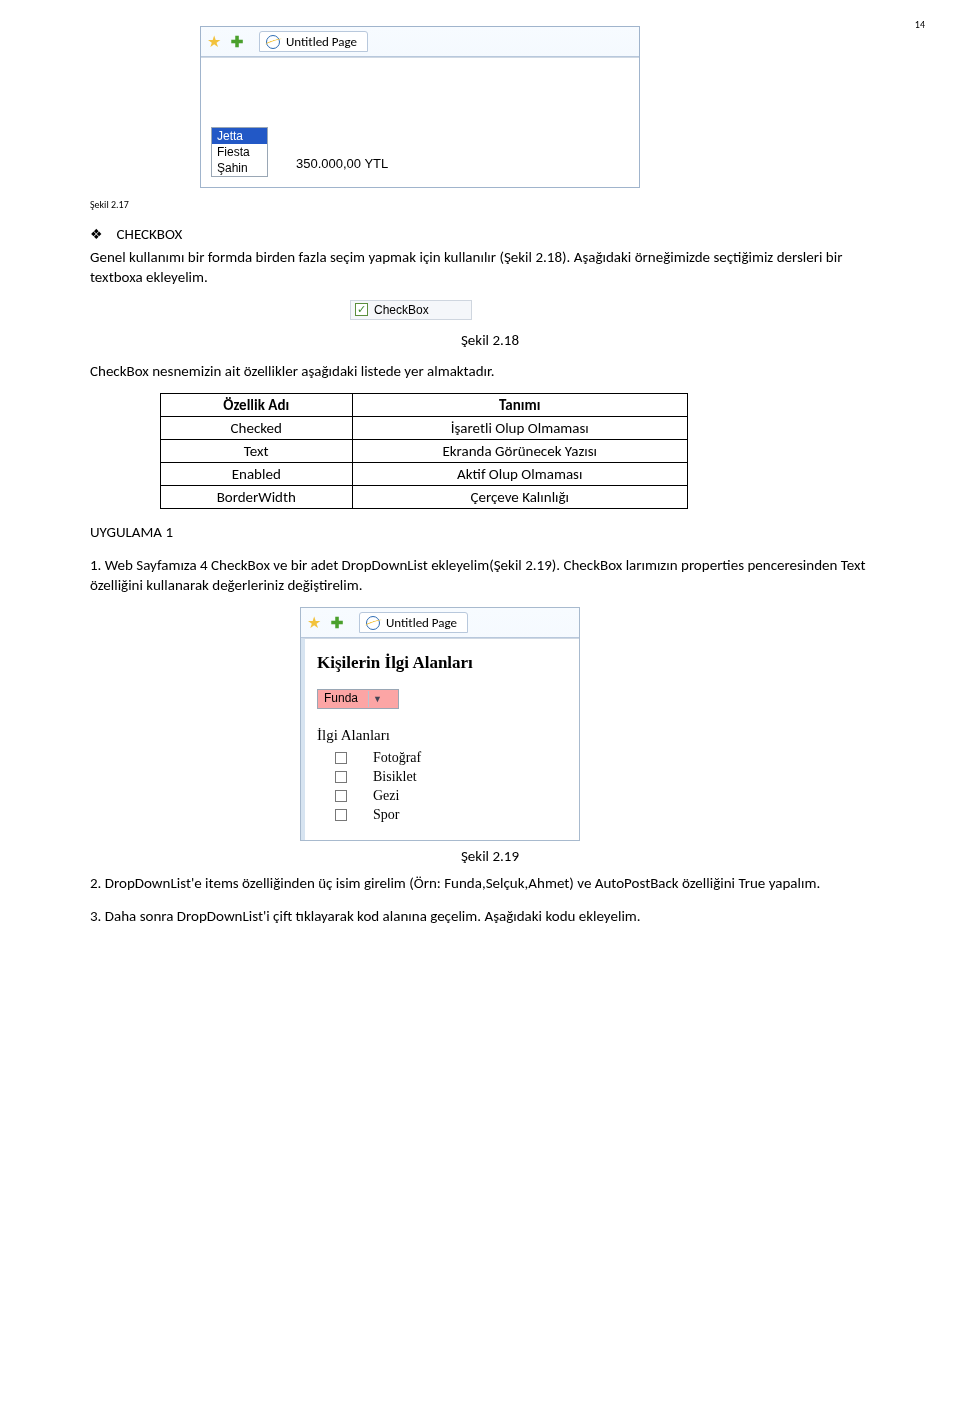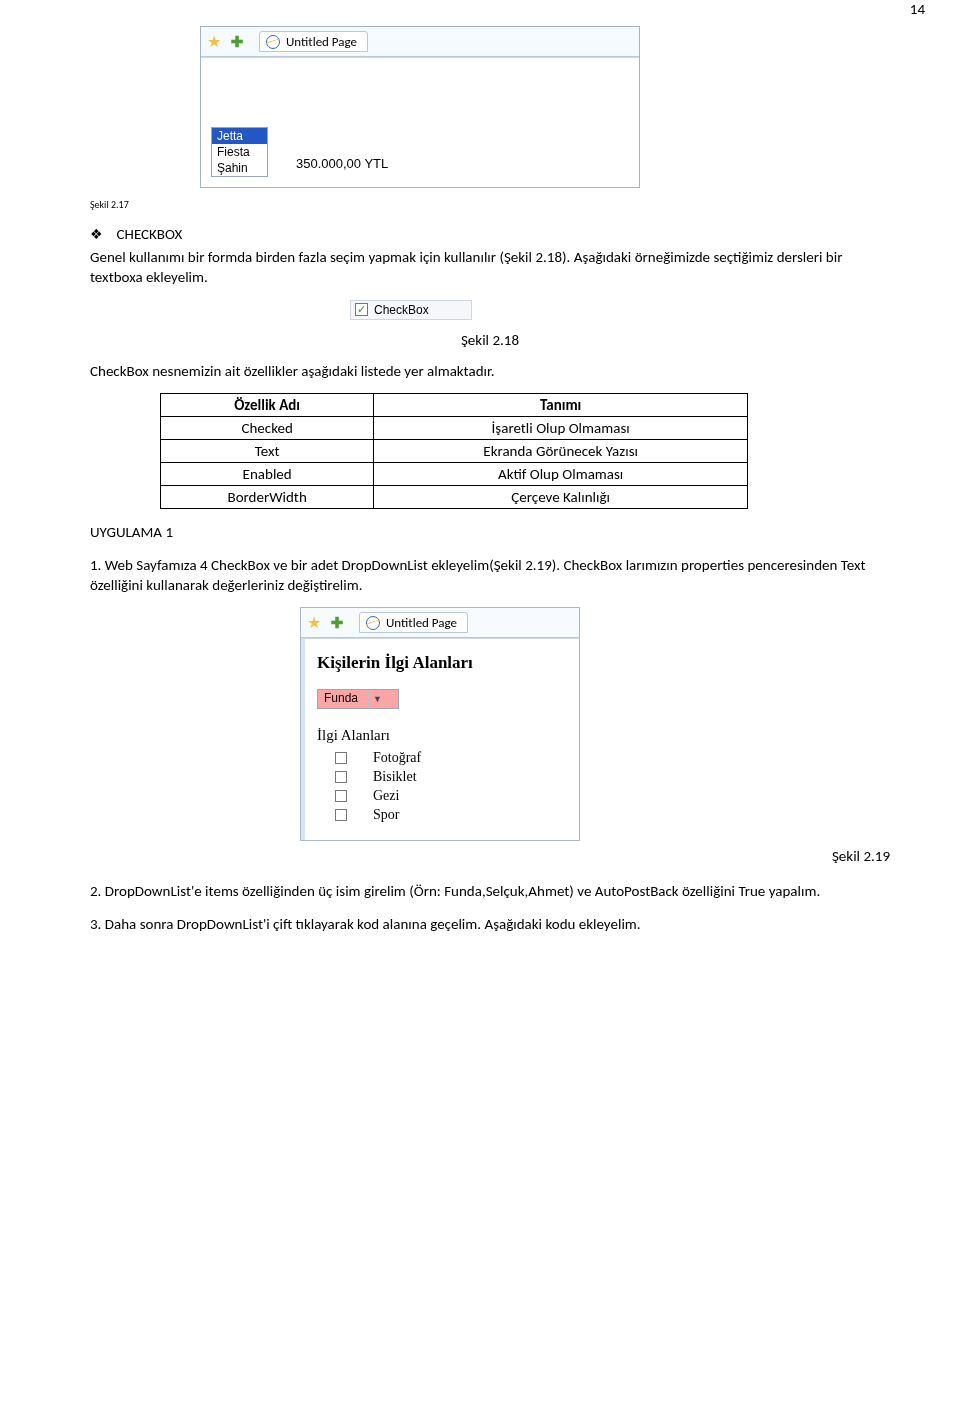--- a/index.html
+++ b/index.html
@@ -8,23 +8,23 @@
     font-size: 15px;
     color: #000;
     background: #fff;
     width: 960px;
     margin: 0 auto;
     padding: 20px 70px 40px 90px;
     position: relative;
   }
   .page-number {
     position: absolute;
-    top: 0;
+    top: 18px;
     right: 35px;
-    font-size: 15px;
+    font-size: 10px;
   }
   .browser-shot1 {
     margin: 6px 0 10px 110px;
     width: 440px;
     border: 1px solid #a0b4cc;
     background: linear-gradient(#f7fbff, #eaf2fb);
   }
   .bs1-toolbar {
     display: flex;
     align-items: center;
@@ -132,21 +132,21 @@
     margin-right: 6px;
     display: inline-flex;
     align-items: center; justify-content: center;
     font-size: 11px; color: #3c8a2e;
     background: #fff;
   }
   .caption218 { text-align: center; margin: 11px 0 12px; }
   table.props {
     border-collapse: collapse;
     margin: 8px 0 14px 70px;
-    width: 588px;
+    width: 528px;
   }
   table.props td {
     border: 1px solid #000;
     padding: 2px 10px;
     text-align: center;
     font-size: 15px;
   }
   table.props tr:first-child td { font-weight: bold; }
   .uyg { margin: 6px 0 14px; }
   .browser-shot2 {
@@ -196,21 +196,21 @@
     margin: 3px 0 3px 18px;
     font-size: 14px;
     gap: 20px;
   }
   .cb-empty {
     width: 12px; height: 12px;
     border: 1px solid #777;
     margin-right: 6px;
     background: #fff;
   }
-  .caption219 { text-align: right; margin: 6px 0 16px; }
+  .caption219 { text-align: center; margin: 6px 0 8px; }
 </style>
 </head>
 <body>
 
 <div class="page-number">14</div>
 
 <div class="browser-shot1" style="position:relative;">
   <div class="bs1-toolbar">
     <span class="star-icon">★</span>
     <span class="plus-icon">✚</span>

